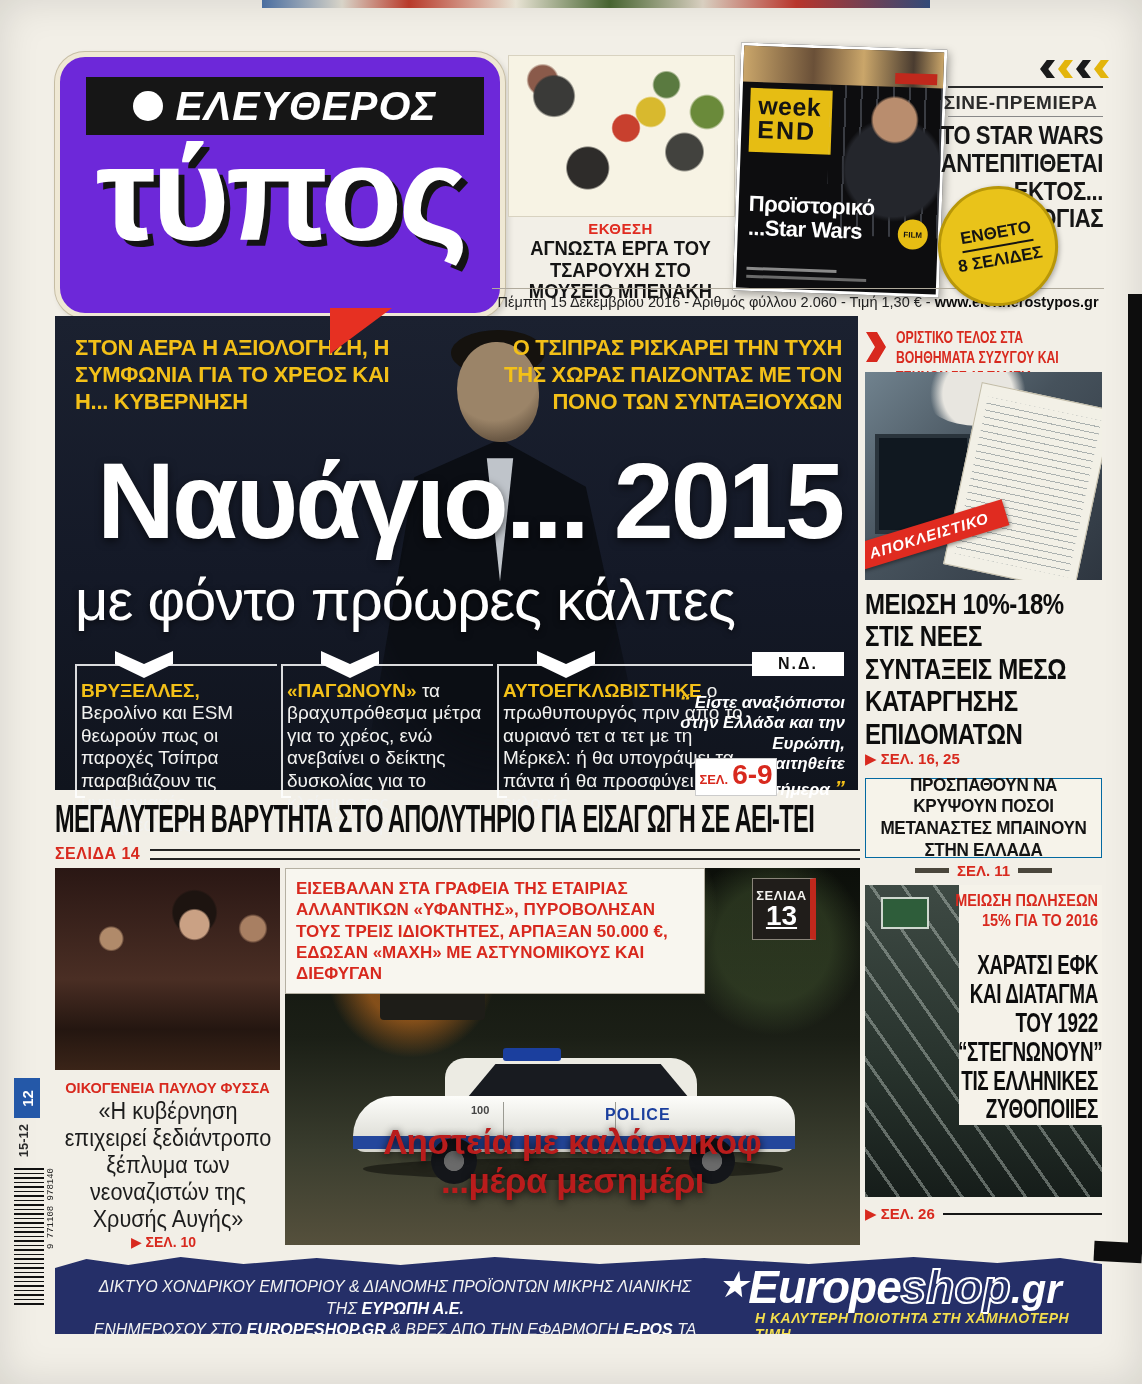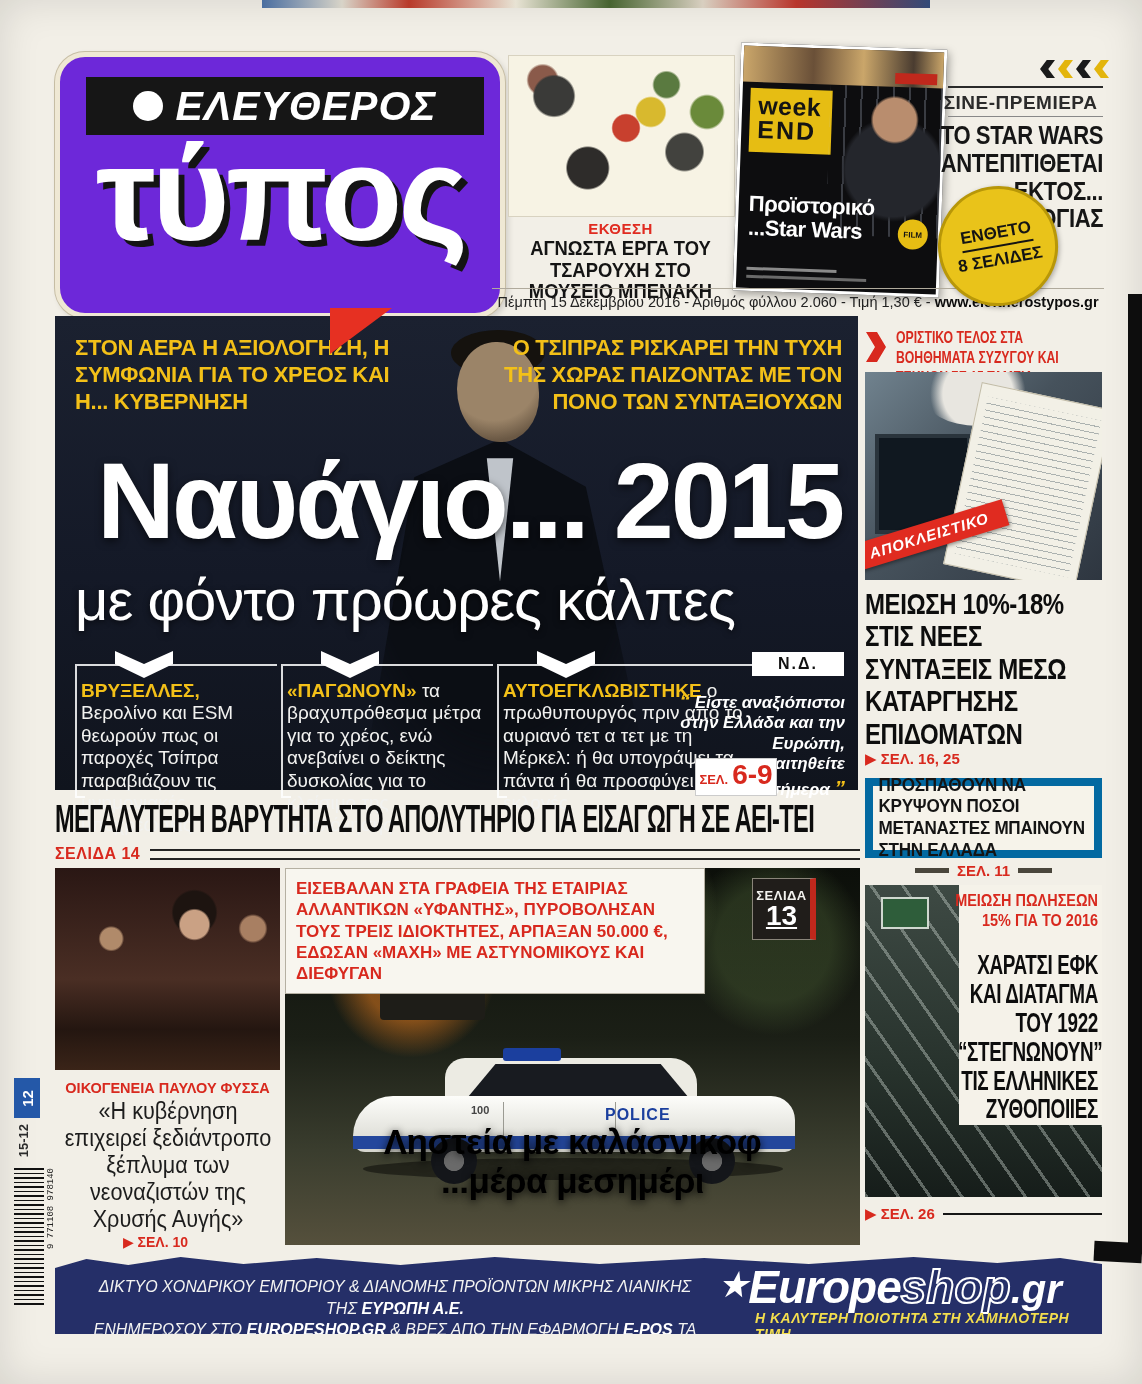--- a/index.html
+++ b/index.html
@@ -126,21 +126,21 @@
   .court-photo{left:55px;top:868px;width:225px;height:202px;
     background:
       radial-gradient(circle at 62% 28%, #caa184 0 7%, transparent 8%),
       radial-gradient(circle at 62% 22%, #1d1410 0 10%, transparent 11%),
       radial-gradient(circle at 25% 35%, #b08a6a 0 5%, transparent 6%),
       radial-gradient(circle at 88% 30%, #a87f62 0 5%, transparent 6%),
       linear-gradient(180deg,#2a1714 0%,#4a2e24 55%,#241610 80%,#3a2418 100%);}
   .f-kicker{left:55px;top:1080px;width:225px;text-align:center;color:#d8291e;font-weight:bold;font-size:14.5px;}
   .f-quote{left:48px;top:1098px;width:240px;text-align:center;color:#1c1c1c;font-size:23px;line-height:1.17;
     transform:scaleX(.94);transform-origin:center;}
-  .f-page{left:43px;top:1234px;width:225px;text-align:center;color:#d8291e;font-weight:bold;font-size:14px;}
+  .f-page{left:51px;top:1234px;width:225px;text-align:center;color:#d8291e;font-weight:bold;font-size:14px;}
 
   
   .night-photo{left:285px;top:868px;width:575px;height:377px;overflow:hidden;
     background:
       radial-gradient(circle at 22% 28%, rgba(220,120,30,.55) 0 9%, transparent 16%),
       radial-gradient(circle at 60% 10%, rgba(90,110,60,.5) 0 12%, transparent 18%),
       radial-gradient(circle at 85% 20%, rgba(70,90,50,.45) 0 10%, transparent 16%),
       linear-gradient(180deg,#0c0f0a 0%,#1b1f16 45%,#3a3d2e 75%,#55503c 100%);}
   .burned-car{position:absolute;left:95px;top:112px;width:105px;height:40px;background:#1e1d18;border-radius:10px 14px 4px 4px;}
   .rob-box{left:285px;top:868px;width:420px;background:#f8f6ef;border:1px solid #b5b0a2;box-sizing:border-box;
@@ -157,21 +157,21 @@
     clip-path:polygon(6% 100%,18% 0,88% 0,100% 100%);}
   .lightbar{position:absolute;left:150px;top:-6px;width:58px;height:13px;background:#1b3f9e;border-radius:3px;}
   .car-body{position:absolute;left:0;top:42px;width:442px;height:56px;background:linear-gradient(#fdfdfa,#d5d5cd);
     border-radius:40px 24px 10px 12px;}
   .car-stripe{position:absolute;left:0;top:82px;width:442px;height:13px;background:#24479c;}
   .door1,.door2{position:absolute;top:48px;width:1px;height:44px;background:#9a9a92;}
   .car-pol{position:absolute;left:252px;top:52px;color:#1b3f9e;font-weight:bold;font-size:16px;letter-spacing:1px;}
   .car-100{position:absolute;left:118px;top:50px;color:#444;font-size:11px;font-weight:bold;}
   .wheel{position:absolute;top:84px;width:46px;height:46px;border-radius:50%;
     background:radial-gradient(circle at 50% 50%, #6a6a6a 0 30%, #14161a 32% 100%);}
-  .caption{left:285px;top:1122px;width:575px;text-align:center;color:#000000;font-weight:bold;
+  .caption{left:285px;top:1122px;width:575px;text-align:center;color:#b91c1c;font-weight:bold;
     font-size:35px;line-height:1.12;letter-spacing:-.5px;text-shadow:0 2px 8px rgba(0,0,0,.85);z-index:3;}
 
   
   .red-chev{left:866px;top:332px;width:20px;height:30px;background:#d8291e;
     clip-path:polygon(0 0,55% 0,100% 50%,55% 100%,0 100%,45% 50%);}
   .p-kicker{left:896px;top:328px;width:290px;color:#d8291e;font-weight:bold;font-size:17px;line-height:1.18;
     transform:scaleX(.72);transform-origin:left;}
   .atm-photo{left:865px;top:372px;width:237px;height:208px;overflow:hidden;
     background:linear-gradient(135deg,#70828e 0%,#46525c 45%,#2e3640 100%);}
   .atm-screen{position:absolute;left:10px;top:62px;width:88px;height:92px;background:#101820;border:4px solid #2a343c;}
@@ -181,22 +181,22 @@
     transform:rotate(12deg);box-sizing:border-box;padding:12px 8px;}
   .atm-doc-lines{width:100%;height:100%;
     background:repeating-linear-gradient(0deg, transparent 0 6px, #9aa2a2 6px 7px);opacity:.8;}
   .ribbon{position:absolute;left:-16px;top:150px;background:#e02b20;color:#fff;font-weight:bold;font-style:italic;
     font-size:15px;padding:5px 18px;transform:rotate(-17deg);letter-spacing:1px;box-shadow:1px 2px 4px rgba(0,0,0,.4);}
   .p-headline{left:865px;top:588px;width:300px;color:#0d0d0d;font-weight:bold;font-size:30px;line-height:1.08;
     letter-spacing:-.5px;transform:scaleX(.8);transform-origin:left;}
   .p-page{left:865px;top:750px;color:#d8291e;font-weight:bold;font-size:15px;}
 
   
-  .migrants{left:865px;top:778px;width:237px;height:80px;border:8px solid #0369a1;box-sizing:border-box;
-    display:flex;align-items:center;justify-content:center;background:#f6f3ea;}
+  .migrants{left:865px;top:778px;width:237px;height:80px;border:1px solid #0369a1;box-sizing:border-box;
+    display:flex;align-items:center;justify-content:center;text-align:center;background:#f6f3ea;}
   .m-head{color:#141414;font-weight:bold;font-size:18px;line-height:1.2;letter-spacing:-.3px;transform:scaleX(.95);}
   .m-page{left:865px;top:862px;width:237px;display:flex;align-items:center;justify-content:center;gap:8px;}
   .m-dash{width:34px;height:5px;background:#4a463c;}
   .m-page span{color:#d8291e;font-weight:bold;font-size:15px;}
 
   
   .brew-photo{left:865px;top:885px;width:237px;height:312px;overflow:hidden;
     background:
       repeating-linear-gradient(55deg, rgba(205,215,208,.4) 0 3px, transparent 3px 26px),
       linear-gradient(180deg,#3e4a44 0%,#27322c 60%,#161d1a 100%);}

